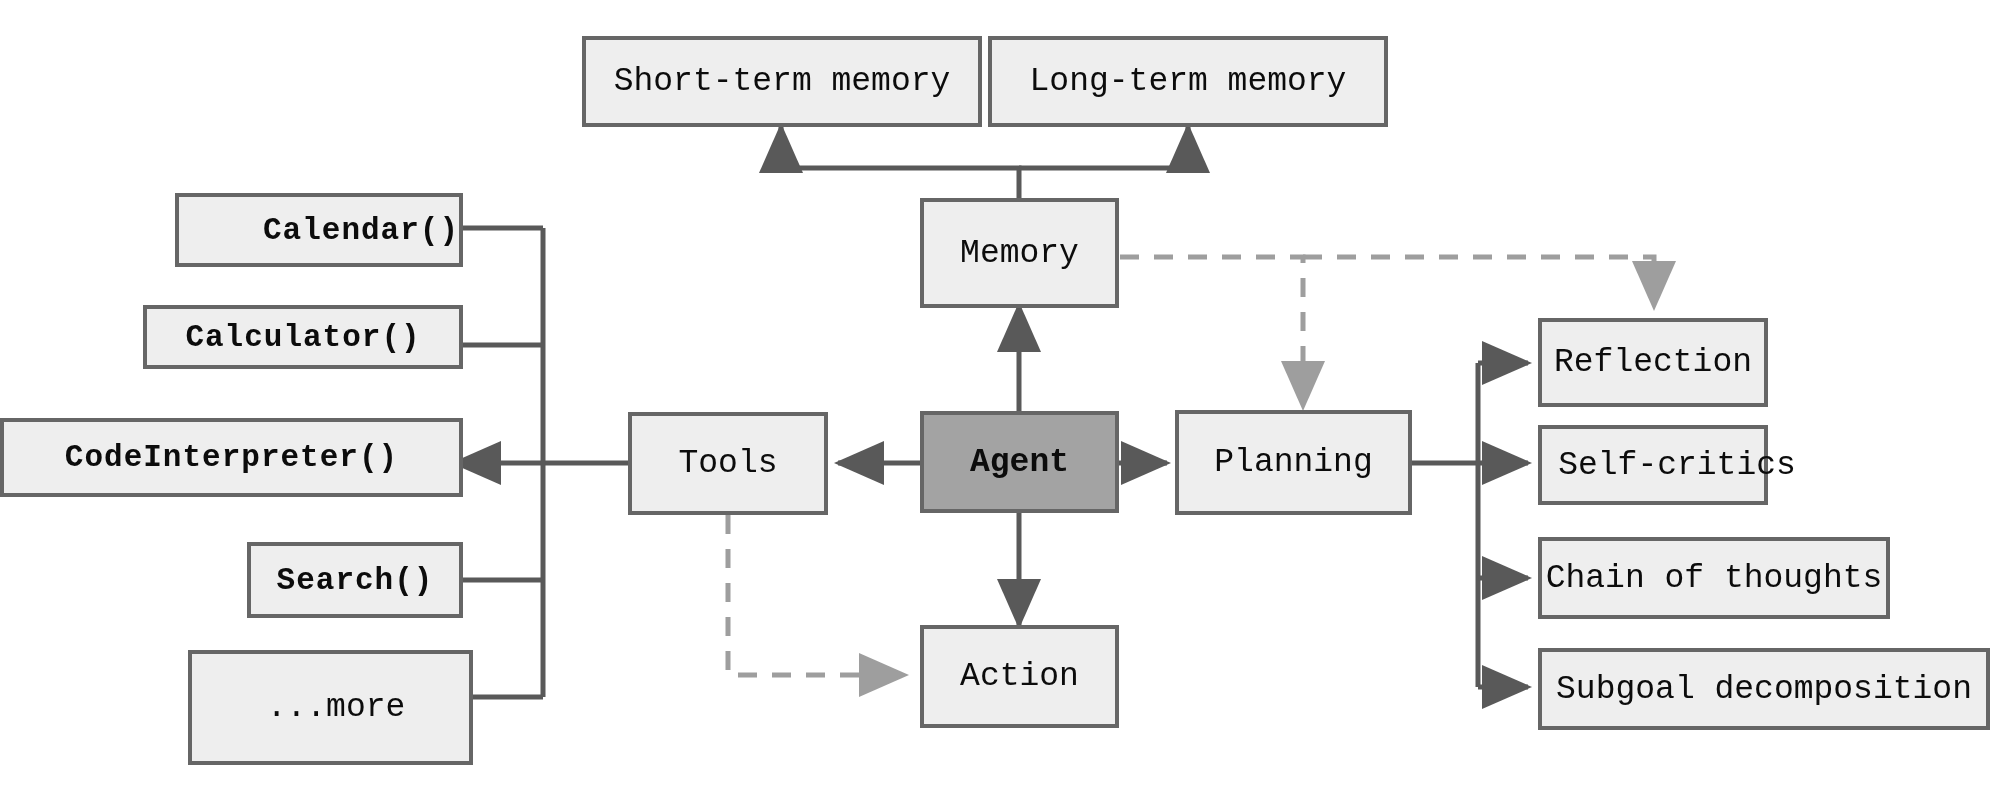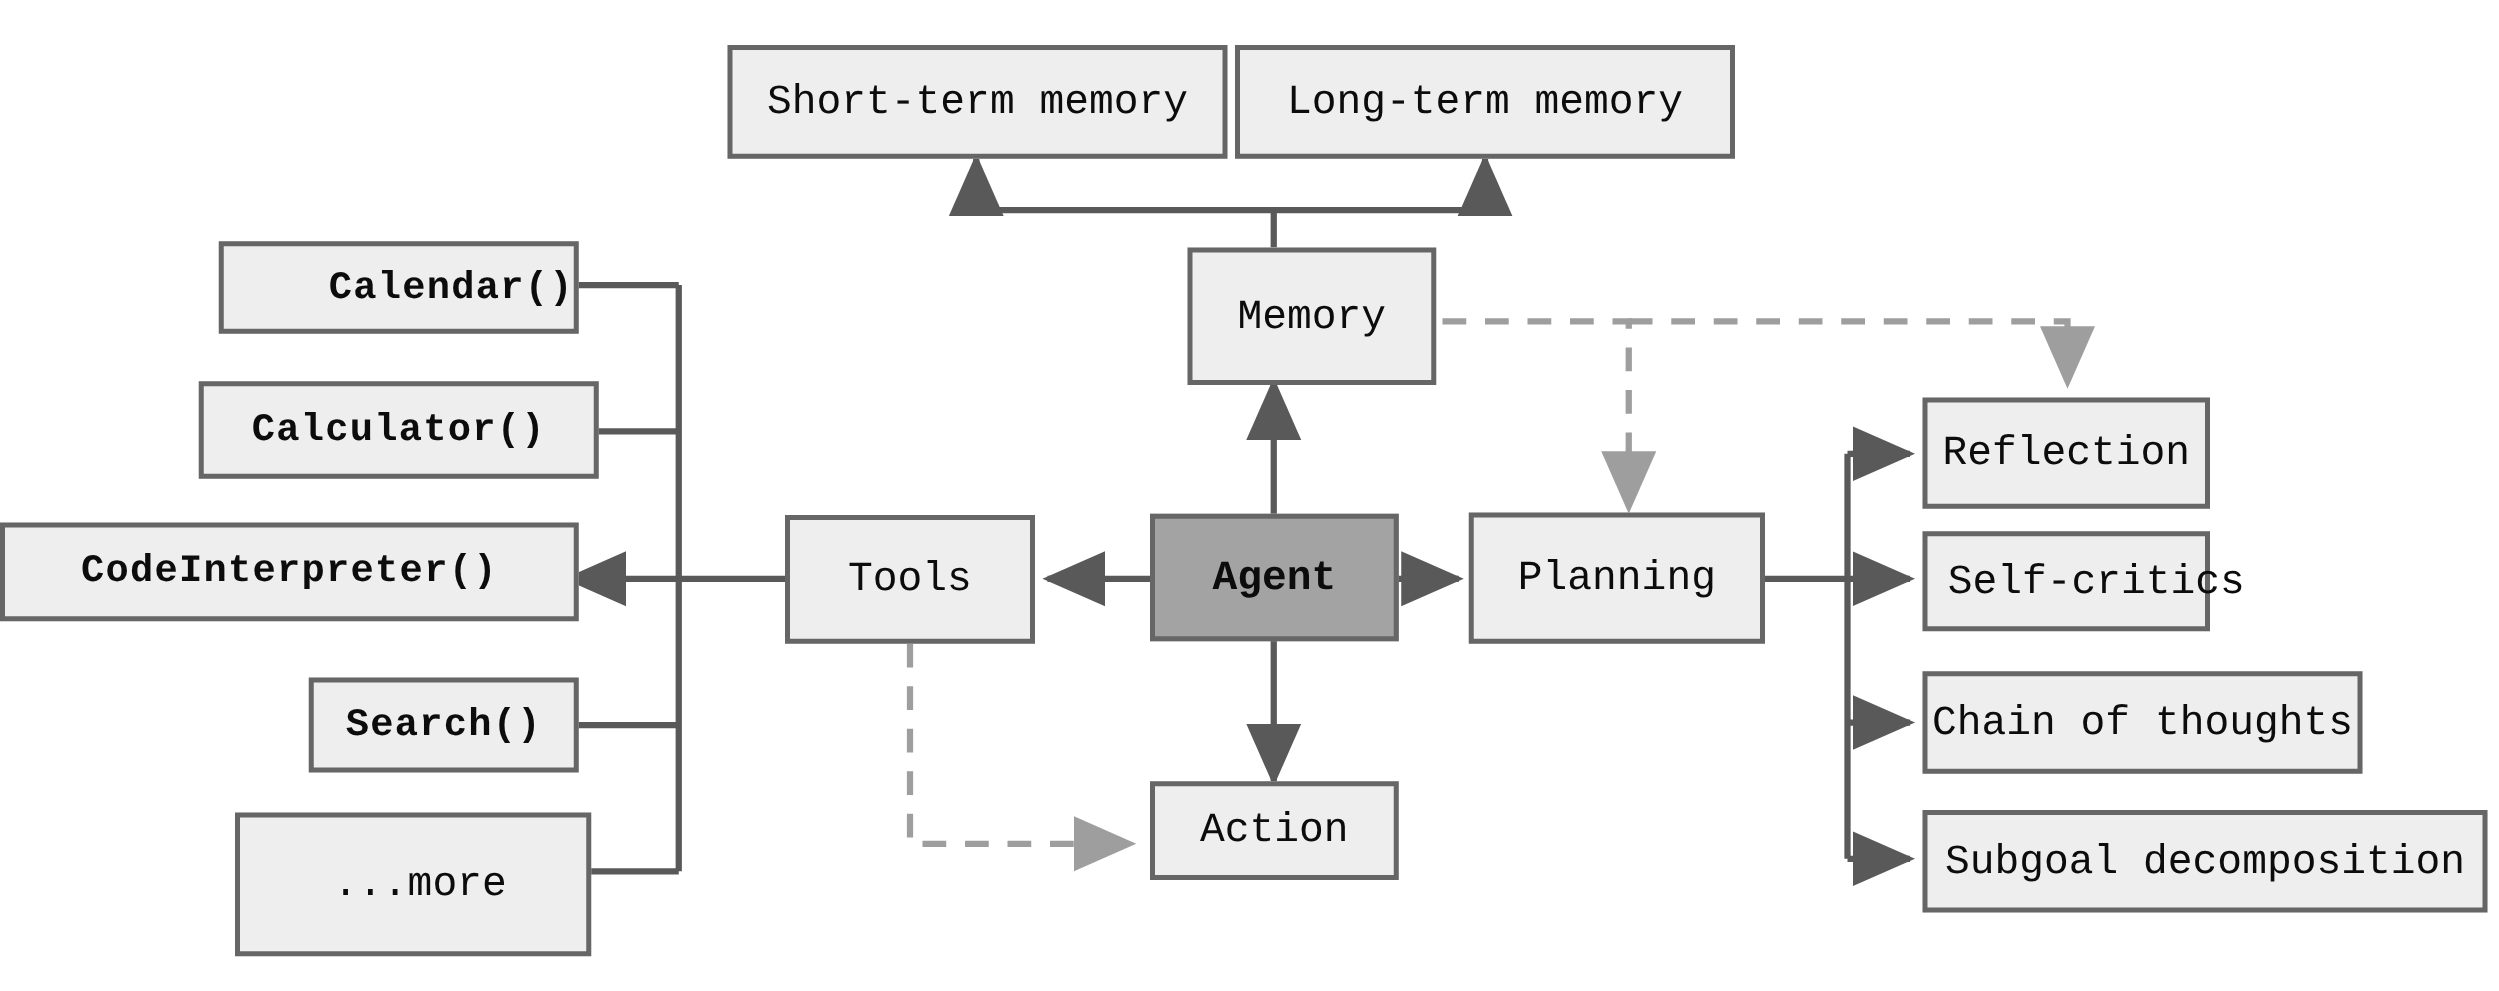--- a/index.html
+++ b/index.html
@@ -82,33 +82,33 @@
   </svg>
 
   <div class="node" style="left:582px;top:36px;width:400px;height:91px;">
     <span>Short-term memory</span>
   </div>
 
   <div class="node" style="left:988px;top:36px;width:400px;height:91px;">
     <span>Long-term memory</span>
   </div>
 
-  <div class="node" style="left:920px;top:198px;width:199px;height:110px;margin-left:30px;">
+  <div class="node" style="left:920px;top:198px;width:199px;height:110px;">
     <span>Memory</span>
   </div>
 
   <div class="node accent" style="left:920px;top:411px;width:199px;height:102px;">
     <span>Agent</span>
   </div>
 
   <div class="node" style="left:628px;top:412px;width:200px;height:103px;">
     <span>Tools</span>
   </div>
 
-  <div class="node" style="left:920px;top:625px;width:199px;height:79px;">
+  <div class="node" style="left:920px;top:625px;width:199px;height:103px;">
     <span>Action</span>
   </div>
 
   <div class="node" style="left:1175px;top:410px;width:237px;height:105px;">
     <span>Planning</span>
   </div>
 
   <div class="node" style="left:1538px;top:318px;width:230px;height:89px;">
     <span>Reflection</span>
   </div>
@@ -122,21 +122,21 @@
   </div>
 
   <div class="node" style="left:1538px;top:648px;width:452px;height:82px;">
     <span>Subgoal decomposition</span>
   </div>
 
   <div class="node mono" style="left:175px;top:193px;width:288px;height:74px;justify-content:flex-end;">
     <span>Calendar()</span>
   </div>
 
-  <div class="node mono" style="left:143px;top:305px;width:320px;height:78px;margin-left:16px;">
+  <div class="node mono" style="left:143px;top:305px;width:320px;height:64px;">
     <span>Calculator()</span>
   </div>
 
   <div class="node mono" style="left:0px;top:418px;width:463px;height:79px;">
     <span>CodeInterpreter()</span>
   </div>
 
   <div class="node mono" style="left:247px;top:542px;width:216px;height:76px;">
     <span>Search()</span>
   </div>

